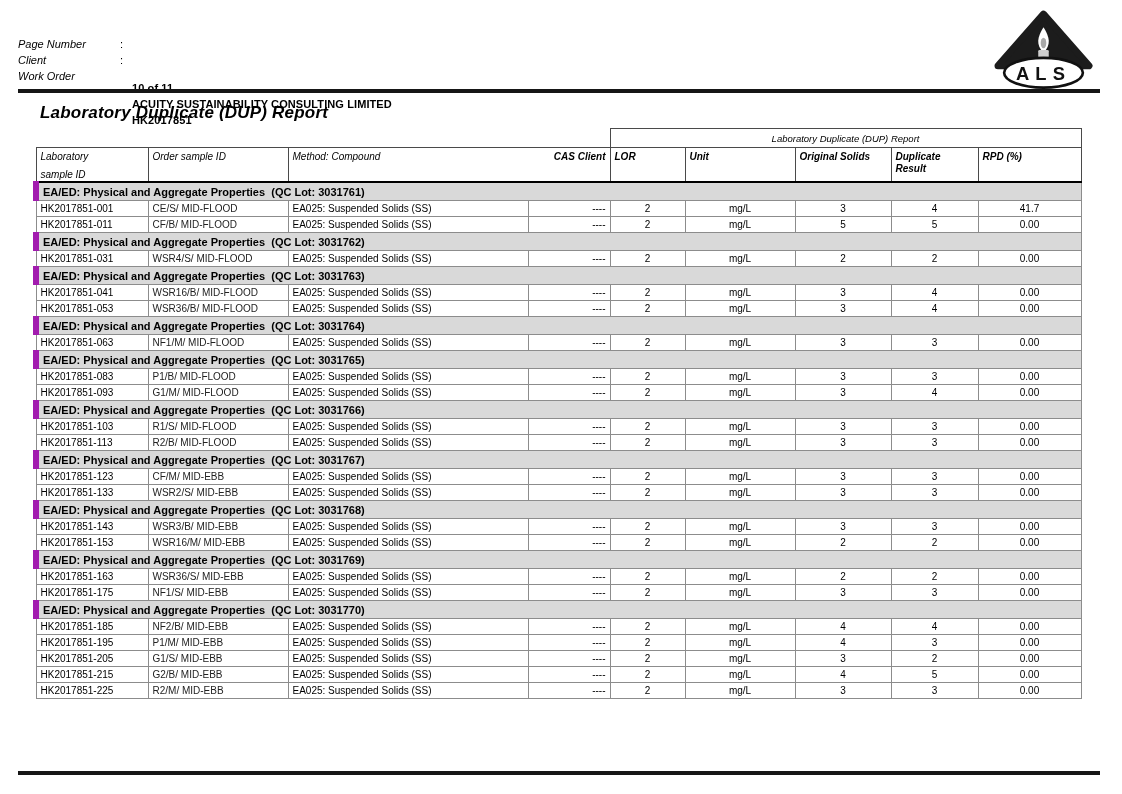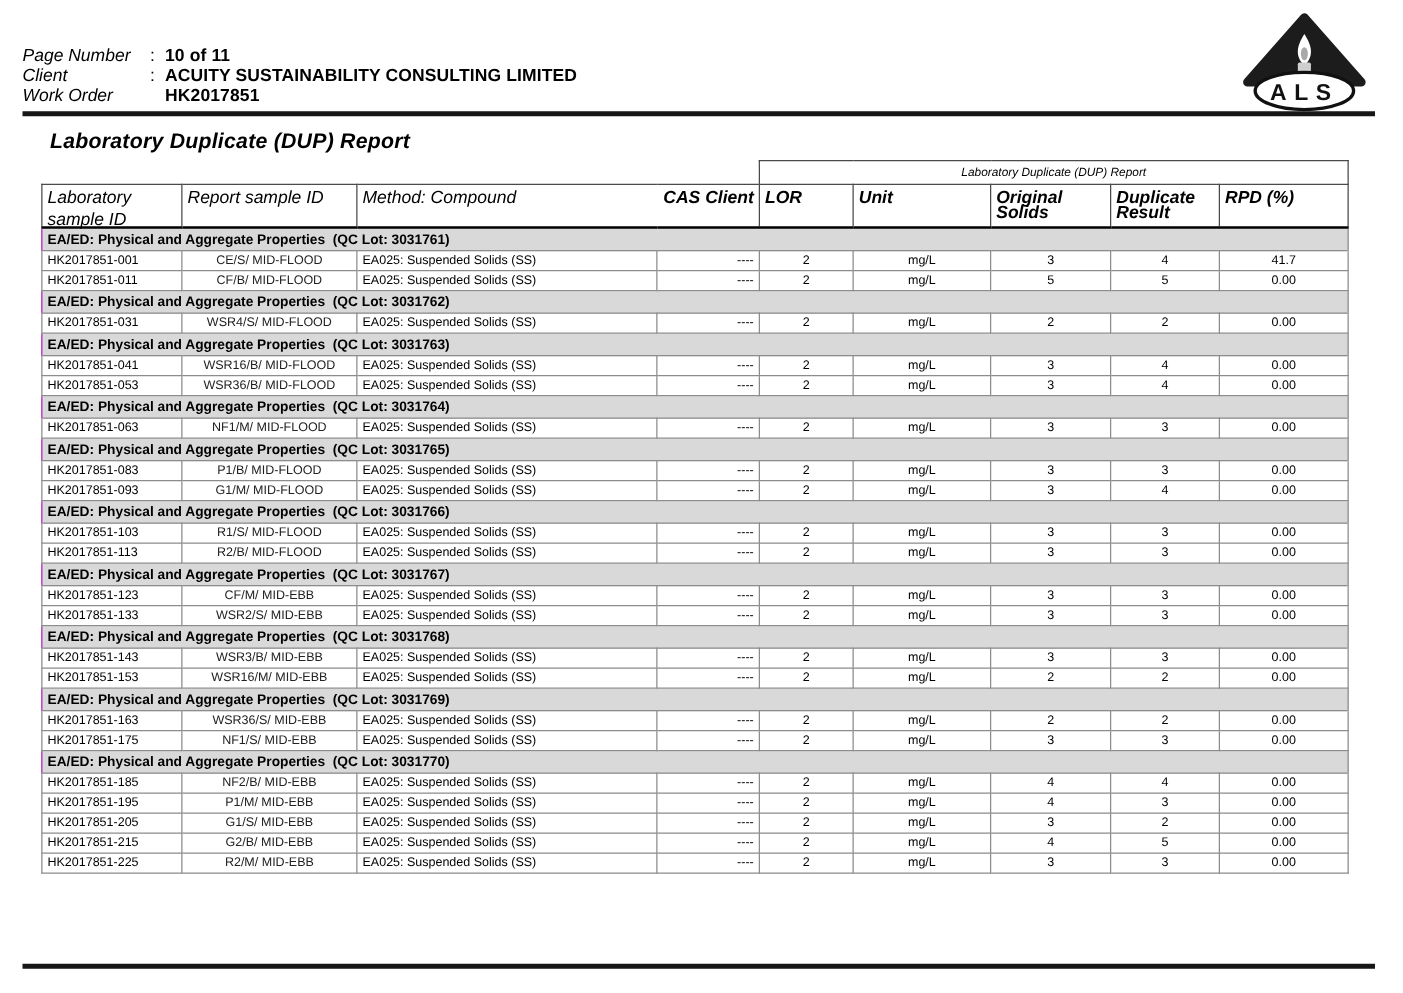--- a/index.html
+++ b/index.html
@@ -1,23 +1,23 @@
 <!DOCTYPE html>
 <html><head>
 <meta charset="utf-8">
 <style>
   html,body{margin:0;padding:0;background:#fff;}
   body{width:1122px;height:794px;position:relative;font-family:"Liberation Sans",sans-serif;color:#000;overflow:hidden;}
 
   
-  .doc-header{position:absolute;top:36px;left:18px;font-size:14px;}
+  .doc-header{position:absolute;top:36px;left:18px;font-size:11px;}
   .hdr-row{display:flex;height:16px;line-height:16px;}
   .hdr-label{width:102px;font-style:italic;}
   .hdr-sep{width:12px;}
-  .hdr-value{font-weight:bold;letter-spacing:.1px;}
+  .hdr-value{font-weight:bold;letter-spacing:.1px;margin-top:44px;}
 
   .logo-wrap{position:absolute;top:8px;right:26px;width:105px;height:84px;}
 
   .rule-top{position:absolute;top:89px;left:18px;width:1082px;height:4px;background:#161616;}
   .rule-bottom{position:absolute;top:771px;left:18px;width:1082px;height:4px;background:#161616;}
 
   
   .report-title{position:absolute;top:103px;left:40px;font-size:17px;font-style:italic;font-weight:700;letter-spacing:.2px;}
   .matrix-line{position:absolute;top:132px;left:36px;font-size:11px;}
   .matrix-line b{font-weight:700;}
@@ -25,32 +25,32 @@
   
   .table-wrap{position:absolute;top:128px;left:33px;}
   table.report{border-collapse:collapse;table-layout:fixed;width:1045px;}
   col.w-lab{width:112px;} col.w-client{width:140px;} col.w-method{width:240px;} col.w-cas{width:82px;}
   col.w-lor{width:75px;} col.w-unit{width:110px;} col.w-orig{width:96px;} col.w-dup{width:87px;} col.w-rpd{width:103px;}
 
   tr.group-row td.blank{border:none;background:#fff;}
   td.group-cell{border:1px solid #4a4a4a;height:18px;text-align:center;font-style:italic;font-size:9.5px;padding:0 4px;}
 
   tr.head-row th{border:1px solid #4a4a4a;border-bottom:2.5px solid #000;vertical-align:top;
-    padding:3px 4px 0 4px;height:30px;font-size:14px;font-style:italic;font-weight:400;text-align:left;line-height:12px;}
+    padding:3px 4px 0 4px;height:30px;font-size:10px;font-style:italic;font-weight:400;text-align:left;line-height:12px;}
   tr.head-row th.bold{font-weight:700;}
   tr.head-row th.center{text-align:left;}
   tr.head-row th.right{text-align:right;}
   tr.head-row th.no-r{border-right:none;margin-top:48px;}
   tr.head-row th.no-l{border-left:none;}
 
   tr.section-row td{background:#d9d9d9;font-weight:700;font-size:11px;height:15px;padding:1px 4px;
-    border-left:1px solid #a21caf;border-right:1px solid #8c8c8c;white-space:pre;line-height:14px;}
+    border-left:6px solid #a21caf;border-right:1px solid #8c8c8c;white-space:pre;line-height:14px;}
   tr.data-row td{border:1px solid #8c8c8c;height:13px;padding:1px 4px;font-size:10px;line-height:12px;
     overflow:hidden;white-space:nowrap;}
-  td.c-client{font-size:8px;color:#222;text-align:center;}
+  td.c-client{font-size:8px;color:#222;}
   td.c-method{border-right:none;}
   td.c-cas{border-left:none;text-align:right;}
   td.c-num{text-align:center;}
 </style>
 </head>
 <body>
 
 <div>
 
   <div class="doc-header">
@@ -107,21 +107,21 @@
       <thead>
         <tr class="group-row">
           <td class="blank" colspan="4"></td>
           <td class="group-cell" colspan="5">Laboratory Duplicate (DUP) Report</td>
         </tr>
         <tr class="head-row">
           <th>
             <div>Laboratory</div>
             <div style="margin-top:6px;">sample ID</div>
           </th>
-          <th>Report sample ID</th>
+          <th>Order sample ID</th>
           <th class="no-r">Method: Compound</th>
           <th class="no-l right bold">CAS Client</th>
           <th class="center bold">LOR</th>
           <th class="center bold">Unit</th>
           <th class="center bold">Original Solids</th>
           <th class="center bold">Duplicate Result</th>
           <th class="center bold">RPD (%)</th>
         </tr>
       </thead>
       <tbody>

